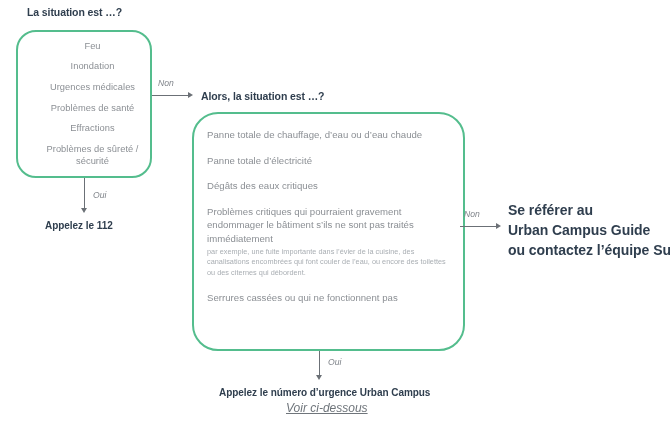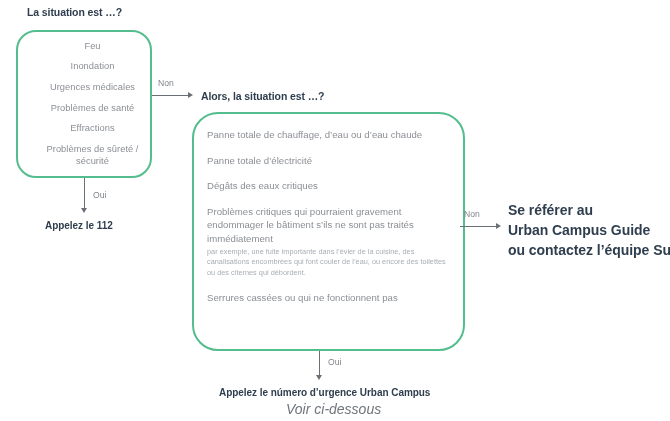--- a/index.html
+++ b/index.html
@@ -124,39 +124,41 @@
     border-left: 5.5px solid #6b7076;
   }
   .arrow-head-down {
     border-left: 3.4px solid transparent;
     border-right: 3.4px solid transparent;
     border-top: 5.5px solid #6b7076;
   }
   .edge-label {
     position: absolute;
     font-size: 8.6px;
+    font-style: italic;
     color: #80858b;
     white-space: nowrap;
   }
 
   
   .terminal {
     position: absolute;
     font-size: 10px;
     font-weight: bold;
     color: #2f3e4e;
     white-space: nowrap;
     letter-spacing: -0.05px;
   }
   .terminal-sub {
     position: absolute;
-    font-size: 14px;
+    font-size: 12px;
     font-style: italic;
     color: #6f757b;
     white-space: nowrap;
+    text-decoration: underline;
   }
   #terminal-112 { left: 45px; top: 220px; }
   #terminal-urgence { left: 219px; top: 387px; }
   #terminal-urgence-sub { left: 286px; top: 401px; }
 
   .support-block {
     position: absolute;
     left: 508px;
     top: 201px;
     font-size: 14px;

